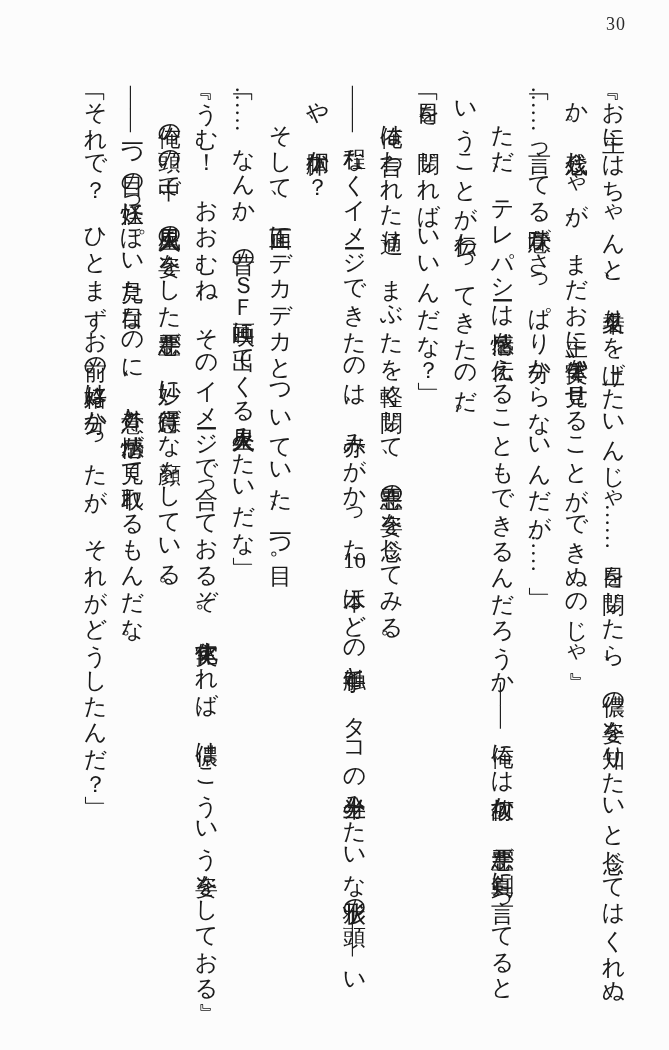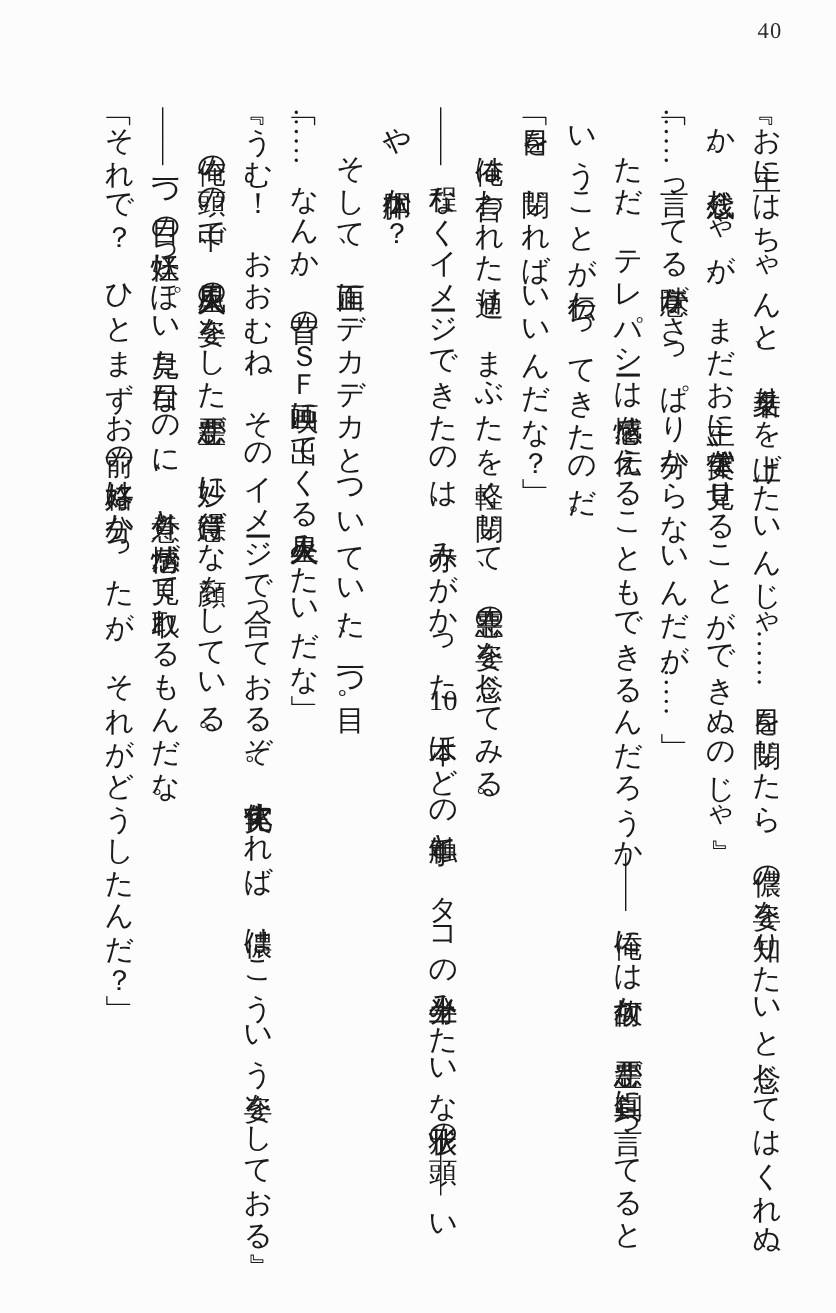--- a/index.html
+++ b/index.html
@@ -45,21 +45,21 @@
   }
   .tcy {
     text-combine-upright: all;
     -webkit-text-combine: horizontal;
   }
 </style>
 </head>
 <body>
 
 <div class="page">
-  <div class="page-number">40</div>
+  <div class="page-number">30</div>
   <div class="vtext">
       <p class=""><span>『お主にはちゃんと、名乗りを上げたいんじゃ……目を閉じたら、儂の姿を知りたいと念じてはくれぬか。残念じゃが、まだお主に〝実体〟を見せることができぬのじゃ』</span></p>
       <p class=""><span>「……言ってる意味がさっぱり分からないんだが……」</span></p>
       <p class="indent"><span>ただ、テレパシーは感情を伝えることもできるんだろうか――俺には何故か、悪霊が真剣に言ってるということが伝わってきたのだ。</span></p>
       <p class=""><span>「目を、閉じればいいんだな？」</span></p>
       <p class="indent"><span>俺は言われた通り、まぶたを軽く閉じて、悪霊の姿を念じてみる。</span></p>
       <p class=""><span>――程なくイメージできたのは、赤みがかった</span><span class="tcy">10</span><span>本ほどの触手と、タコの上半分みたいな形状の頭――いや、胴体か？</span></p>
       <p class="indent"><span>そして、正面にデカデカとついていた、一つ目。</span></p>
       <p class=""><span>「……なんか、昔のＳＦ映画に出てくる火星人みたいだな」</span></p>
       <p class=""><span>『うむ！　おおむね、そのイメージで合っておるぞ。実体化すれば、儂はこういう姿をしておる』</span></p>

